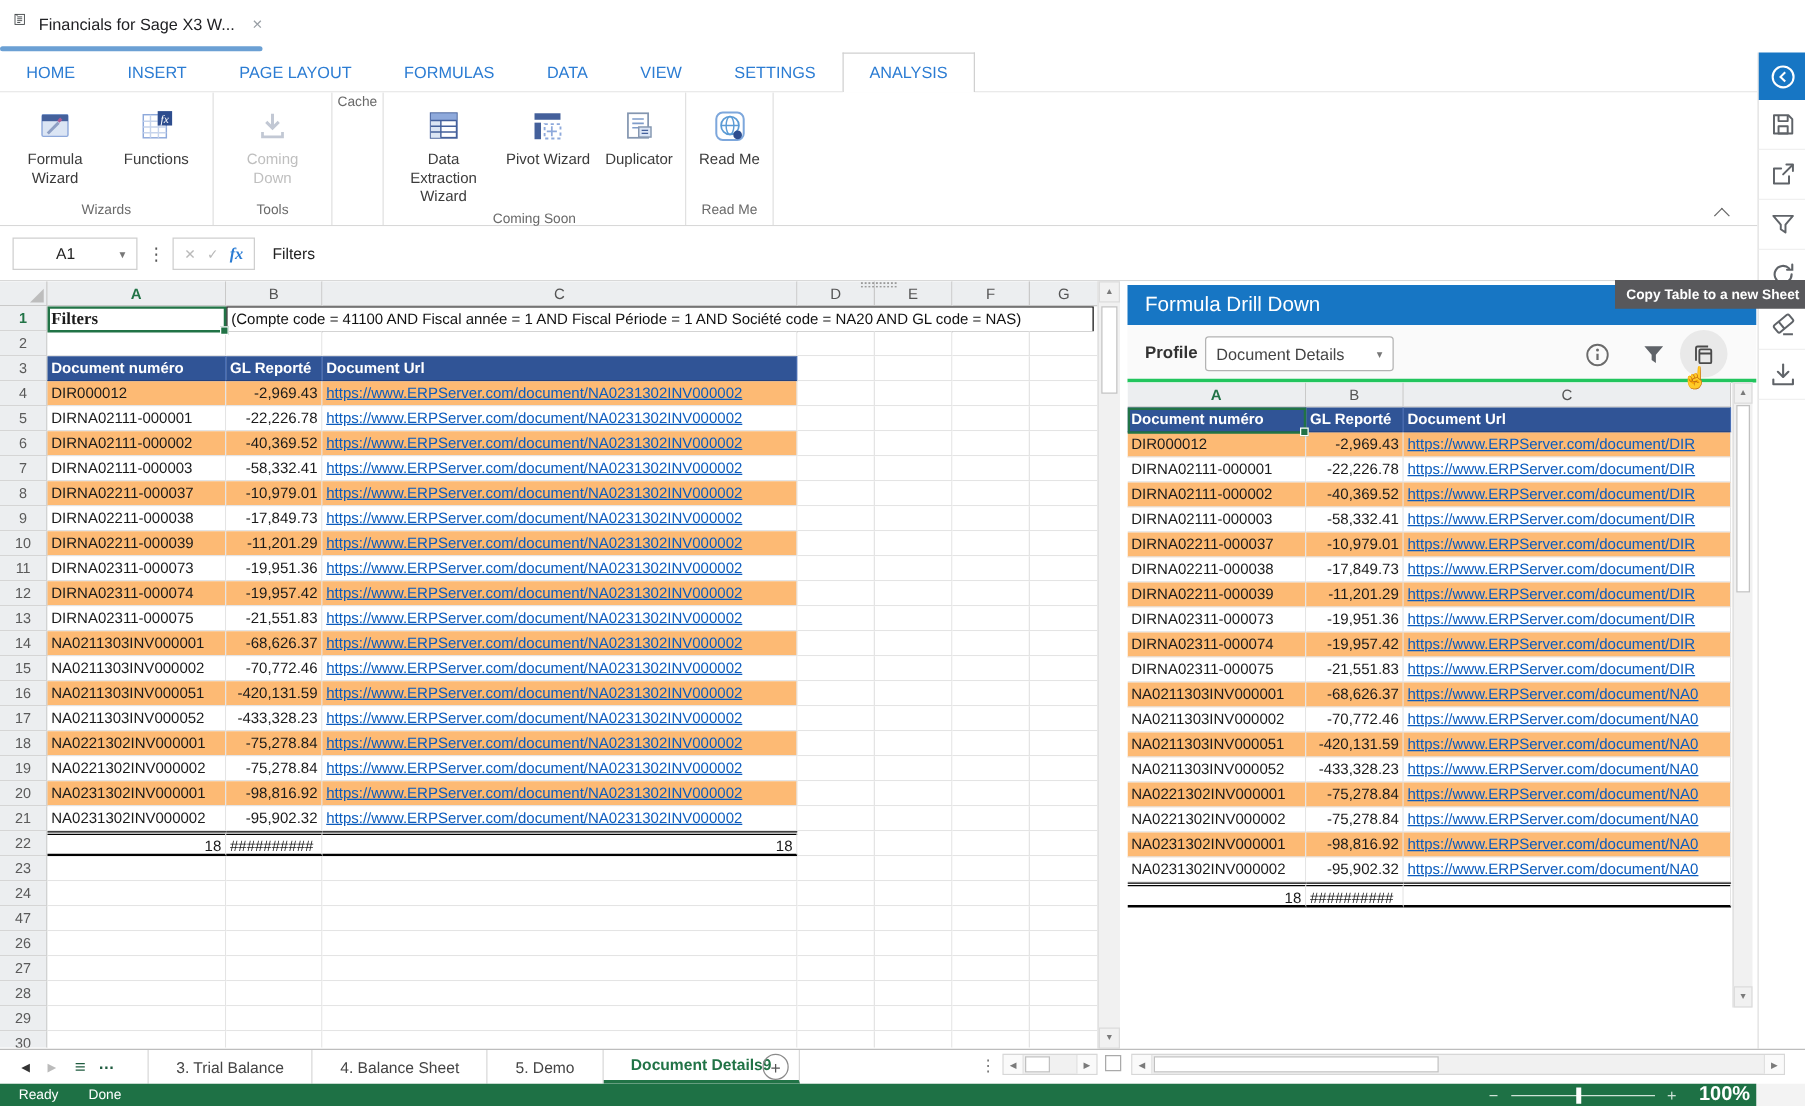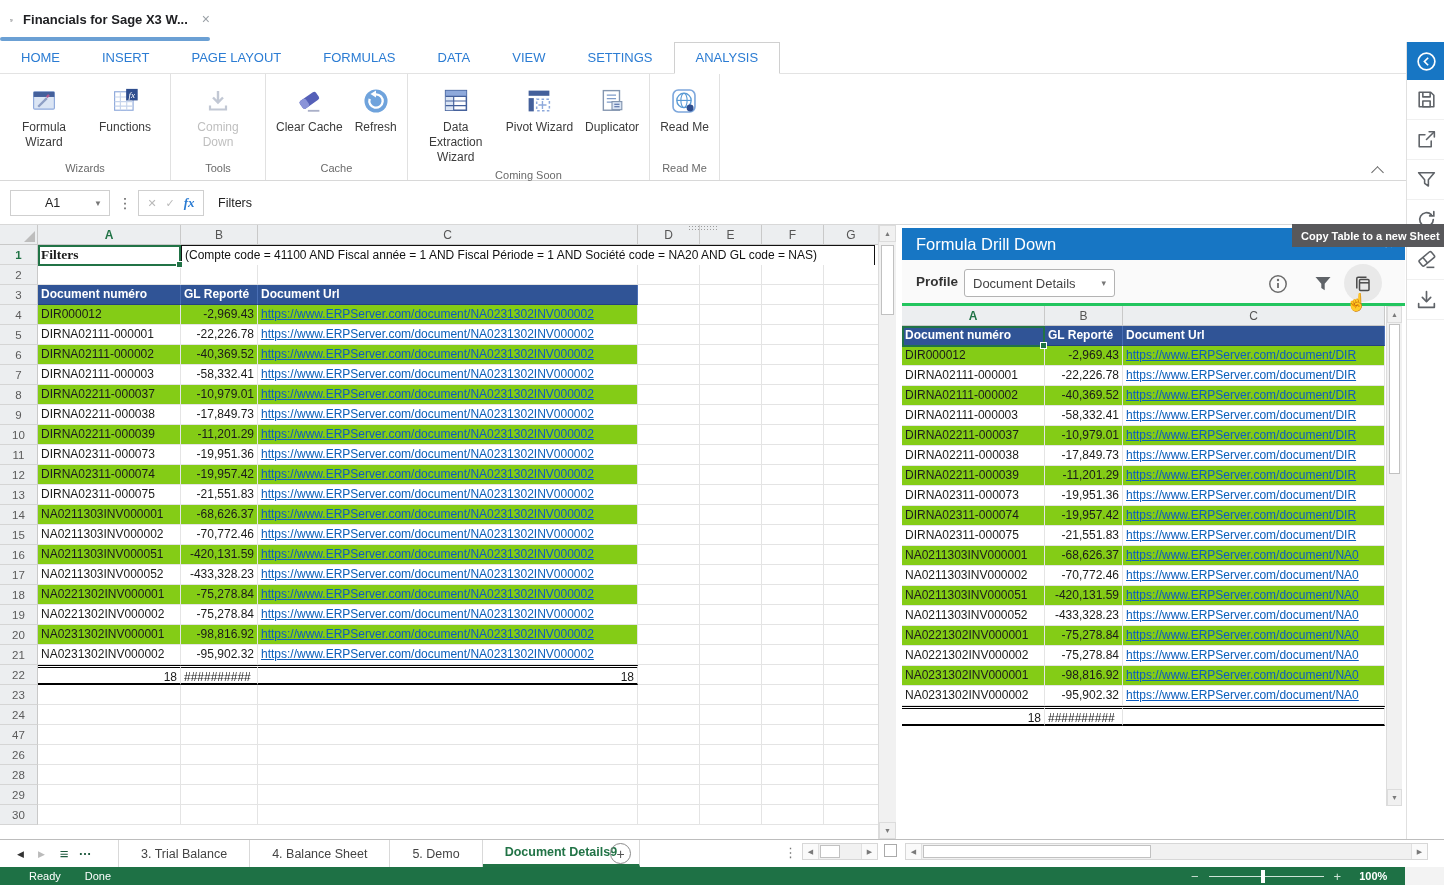--- a/index.html
+++ b/index.html
@@ -2,21 +2,21 @@
 <html><head>
 <meta charset="utf-8">
 <style>
 *{margin:0;padding:0;box-sizing:border-box}
 body{width:1444px;height:885px;overflow:hidden;font-family:"Liberation Sans",sans-serif;background:#fff}
 #app{position:relative;width:1444px;height:885px;background:#fff;overflow:hidden}
 
 .titlebar{position:absolute;left:0;top:0;width:1444px;height:42px;background:#fff}
 .doc-tab{position:absolute;left:0;top:0;width:210px;height:38px;display:flex;align-items:center;gap:10px;padding-left:10px}
 .doc-icon{width:22px;height:22px}
-.doc-title{font-size:13px;font-weight:bold;color:#202124;white-space:nowrap}
+.doc-title{font-size:13px;font-weight:normal;color:#202124;white-space:nowrap}
 .doc-close{color:#9aa0a6;font-size:14px;cursor:pointer;margin-left:4px}
 .doc-underline{position:absolute;left:0;top:37px;width:210px;height:4px;background:#6ba0d4;border-radius:2px}
 
 .ribbon-tabs{position:absolute;left:0;top:42px;width:1406px;height:32px;display:flex;align-items:flex-end;border-bottom:1px solid #e3e3e3;background:#fff}
 .rtab{font-size:13px;color:#2b7cd3;padding:7px 21px 8px 21px;cursor:pointer;white-space:nowrap}
 .rtab.active{border:1px solid #d0d0d0;border-bottom:1px solid #fff;margin-bottom:-1px;background:#fff}
 
 .ribbon{position:absolute;left:0;top:74px;width:1406px;height:107px;background:#fff;border-bottom:1px solid #d8d8d8;display:flex}
 .rgroup{display:flex;flex-direction:column;border-right:1px solid #e1e1e1;padding:0 4px}
 .rbtns{flex:1;display:flex;align-items:flex-start;justify-content:center;padding-top:10px}
@@ -52,21 +52,21 @@
 .chead.corner:after{content:"";position:absolute;right:2px;bottom:2px;border-left:11px solid transparent;border-bottom:11px solid #bdbdbd}
 .chead.sel{color:#217346;font-weight:bold}
 .rows{position:absolute;left:0;top:20px;width:878px;height:593px;overflow:hidden}
 .grow{display:flex;height:20px}
 .rnum{width:38px;height:20px;background:#eceef0;border-right:1px solid #c9c9c9;border-bottom:1px solid #d5d5d5;font-size:11.5px;color:#5a5a5a;display:flex;align-items:center;justify-content:center;flex:none}
 .rnum.sel{color:#217346;font-weight:bold}
 .cell{height:20px;border-right:1px solid #e4e4e4;border-bottom:1px solid #e4e4e4;font-size:12px;color:#1a1a1a;padding:0 3px;line-height:19px;white-space:nowrap;overflow:hidden;flex:none;background:#fff}
 .cell.a1cell{font-family:"Liberation Serif",serif;font-weight:bold;font-size:13.5px}
 .filterbox{height:21px;width:694px;border:1px solid #111;font-size:12px;line-height:19px;padding-left:3px;white-space:nowrap;overflow:hidden;flex:none;background:#fff;color:#111}
 .cell.thead{background:#305496;color:#fff;font-weight:bold;border-right:1px solid #4a6fb5;border-bottom:1px solid #24427e}
-.cell.shade{background:#84cc16}
+.cell.shade{background:#fdba74}
 .cell.amt{text-align:right}
 .cell.urlc{color:#0b5cbe;text-decoration:underline;cursor:pointer}
 .cell.tot{font-size:12px;border-top:3px double #000;border-bottom:2.5px solid #000;background:#fff}
 .cell.tot.r{text-align:right}
 .selring{position:absolute;left:38px;top:0;width:143px;height:21px;border:2px solid #217346;pointer-events:none}
 .selring:after{content:"";position:absolute;right:-4px;bottom:-4px;width:5px;height:5px;background:#217346;border:1px solid #fff}
 
 .vscroll{position:absolute;background:#f1f1f1;border-left:1px solid #dcdcdc}
 .vs-arrow{position:absolute;left:0;width:100%;height:17px;display:flex;align-items:center;justify-content:center;font-size:7px;color:#7a7a7a;background:#f1f1f1;border:1px solid #dcdcdc;cursor:pointer}
 .vs-thumb{position:absolute;left:2px;background:#fff;border:1px solid #c1c1c1;cursor:pointer}
@@ -107,27 +107,27 @@
 .sb-add{position:absolute;left:610px;top:3px;width:21px;height:21px;border:1px solid #8a8a8a;border-radius:50%;display:flex;align-items:center;justify-content:center;font-size:14px;color:#555;cursor:pointer}
 .hscroll{position:absolute;top:3px;height:17px;background:#f1f1f1;border:1px solid #d7d7d7}
 .hs-arrow{position:absolute;top:0;width:16px;height:15px;display:flex;align-items:center;justify-content:center;font-size:7px;color:#7a7a7a;background:#fafafa;border-right:1px solid #e0e0e0;cursor:pointer}
 .hs-arrow.right{border-right:none;border-left:1px solid #e0e0e0}
 .hs-thumb{position:absolute;top:1px;height:13px;background:#fff;border:1px solid #c1c1c1;cursor:pointer}
 .sb-kebab{position:absolute;left:784px;top:5px;font-size:13px;color:#777;cursor:pointer}
 .sb-sq{position:absolute;left:884px;top:4px;width:13px;height:13px;background:#fff;border:1px solid #aaa}
 
 .status-bar{position:absolute;left:0;top:867px;width:1444px;height:18px;background:#f3f3f3}
 .sb-green{position:absolute;left:0;top:0;width:1405px;height:18px;background:#1e7145;color:#fff;font-size:11px;display:flex;align-items:center}
-.sb-ready{padding-left:29px}
+.sb-ready{padding-left:15px}
 .sb-done{padding-left:24px}
 .zoom-ctl{position:absolute;left:1185px;top:0;height:18px;display:flex;align-items:center;color:#fff}
 .zoom-minus,.zoom-plus{font-size:13px;padding:0 6px;cursor:pointer;color:#cfe3d7}
 .zoom-track{position:relative;width:115px;height:1px;background:#cfe3d7;margin:0 4px}
 .zoom-thumb{position:absolute;left:52px;top:-6px;width:4px;height:13px;background:#fff;cursor:pointer}
-.zoom-pct{font-size:11px;font-weight:bold;padding-left:12px}
+.zoom-pct{font-size:16px;font-weight:bold;padding-left:12px}
 </style>
 </head>
 <body>
 
 <div id="app" data-name="application-window">
 
   <div class="titlebar" data-name="titlebar">
     <div class="doc-tab" data-name="document-tab">
       <span class="doc-icon" data-name="document-icon">
         <svg viewBox="0 0 22 22" fill="none" stroke="#3c4043" stroke-width="1.4">
@@ -183,40 +183,20 @@
             <div class="ricon" data-name="drill-down-icon"><svg viewBox="0 0 30 30">
                 <path d="M15 5 v10 M10 11.5 l5 5 5 -5" stroke="#c2c8d4" stroke-width="2.4" fill="none"></path>
                 <path d="M7 19.5 v4 h16 v-4" stroke="#c2c8d4" stroke-width="2.2" fill="none"></path>
               </svg></div>
             <div class="rlabel" data-name="ribbon-button-label">Coming Down</div>
           </div>
         </div>
         <div class="rgroup-label" data-name="ribbon-group-label">Tools</div>
       </div>
       <div class="rgroup" data-name="ribbon-group-cache">
-        <div class="rbtns">
-          <div class="rbtn" data-name="ribbon-button-clear-cache">
-            <div class="ricon" data-name="clear-cache-icon"><svg viewBox="0 0 26 26">
-                <g transform="rotate(-35 13 12)">
-                  <rect x="4.5" y="8.5" width="17" height="8" rx="2" fill="#5560b8"></rect>
-                  <rect x="4.5" y="8.5" width="6.5" height="8" rx="2" fill="#8a93d8"></rect>
-                </g>
-                <path d="M12 21.5 h10" stroke="#aab0c8" stroke-width="1.6"></path>
-              </svg></div>
-            <div class="rlabel" data-name="ribbon-button-label">Clear Cache</div>
-          </div>
-          <div class="rbtn" data-name="ribbon-button-refresh">
-            <div class="ricon" data-name="refresh-icon"><svg viewBox="0 0 26 26">
-                <circle cx="13" cy="13" r="10" fill="#6fa3dc"></circle>
-                <path d="M13 7.2 a5.8 5.8 0 1 1 -5.5 4" stroke="#fff" stroke-width="2" fill="none"></path>
-                <path d="M13 3.8 v6.2 l-4.8 -3.1 z" fill="#fff"></path>
-              </svg></div>
-            <div class="rlabel" data-name="ribbon-button-label">Refresh</div>
-          </div>
-        </div>
         <div class="rgroup-label" data-name="ribbon-group-label">Cache</div>
       </div>
       <div class="rgroup" data-name="ribbon-group-coming-soon">
         <div class="rbtns">
           <div class="rbtn" data-name="ribbon-button-data-extraction-wizard">
             <div class="ricon" data-name="data-extraction-wizard-icon"><svg viewBox="0 0 26 26">
                 <rect x="4" y="4" width="18" height="17" fill="#fff" stroke="#44609b" stroke-width="1.3"></rect>
                 <rect x="4" y="4" width="18" height="5" fill="#8ea9db"></rect>
                 <rect x="4" y="9" width="7" height="12" fill="#dbe5f4"></rect>
                 <path d="M4 9 h18 M4 13 h18 M4 17 h18 M11 9 v12" stroke="#44609b" stroke-width="1"></path>
@@ -530,20 +510,30 @@
             <div class="cell" data-name="cell" style="width: 143px;"></div>
             <div class="cell" data-name="cell" style="width: 77px;"></div>
             <div class="cell" data-name="cell" style="width: 380px;"></div>
             <div class="cell" data-name="cell" style="width: 62px;"></div>
             <div class="cell" data-name="cell" style="width: 62px;"></div>
             <div class="cell" data-name="cell" style="width: 62px;"></div>
             <div class="cell" data-name="cell" style="width: 55px;"></div>
           </div>
           <div class="grow" data-name="grid-row">
             <div class="rnum" data-name="row-header-26">26</div>
+            <div class="cell" data-name="cell" style="width: 143px;"></div>
+            <div class="cell" data-name="cell" style="width: 77px;"></div>
+            <div class="cell" data-name="cell" style="width: 380px;"></div>
+            <div class="cell" data-name="cell" style="width: 62px;"></div>
+            <div class="cell" data-name="cell" style="width: 62px;"></div>
+            <div class="cell" data-name="cell" style="width: 62px;"></div>
+            <div class="cell" data-name="cell" style="width: 55px;"></div>
+          </div>
+          <div class="grow" data-name="grid-row">
+            <div class="rnum" data-name="row-header-27">27</div>
             <div class="cell" data-name="cell" style="width: 143px;"></div>
             <div class="cell" data-name="cell" style="width: 77px;"></div>
             <div class="cell" data-name="cell" style="width: 380px;"></div>
             <div class="cell" data-name="cell" style="width: 62px;"></div>
             <div class="cell" data-name="cell" style="width: 62px;"></div>
             <div class="cell" data-name="cell" style="width: 62px;"></div>
             <div class="cell" data-name="cell" style="width: 55px;"></div>
           </div>
           <div class="grow" data-name="grid-row">
             <div class="rnum" data-name="row-header-28">28</div>

